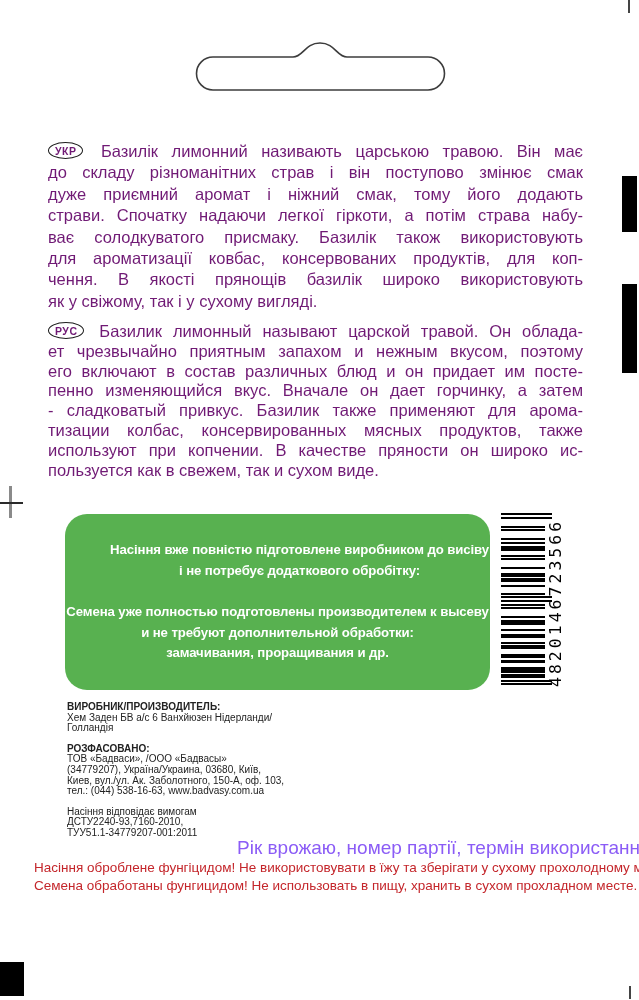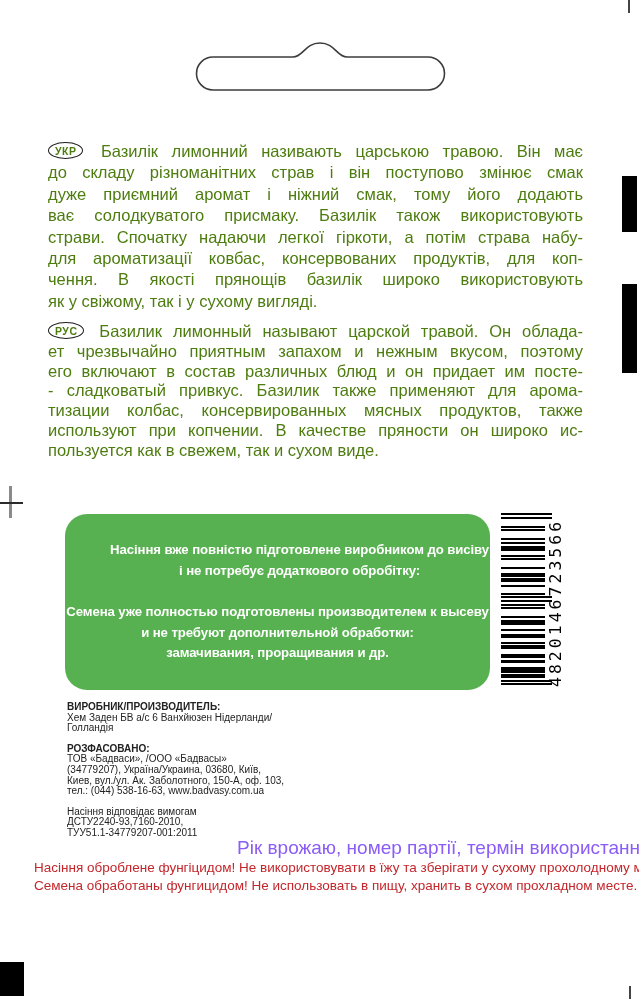--- a/index.html
+++ b/index.html
@@ -1,21 +1,21 @@
 <!DOCTYPE html>
 <html><head>
 <meta charset="utf-8">
 <style>
   html,body{margin:0;padding:0;background:#fff;}
   #sheet{position:relative;width:639px;height:1000px;background:#ffffff;overflow:hidden;
          font-family:"Liberation Sans",sans-serif;color:#1b1b1b;}
   .abs{position:absolute;}
 
   
-  .para{position:absolute;left:48px;width:535px;font-size:16.5px;color:#4d7c0f;}
+  .para{position:absolute;left:48px;width:535px;font-size:16.5px;color:#701a75;}
   .para .jline{text-align:justify;text-align-last:justify;}
   .para .jlast{text-align-last:left;}
   #ukr-para .jline{line-height:21.4px;}
   #rus-para .jline{line-height:19.8px;}
   .lang-badge{display:inline-block;border:1.6px solid #1d1d1d;border-radius:50%;
       font-size:10.5px;font-weight:bold;line-height:14px;padding:1px 6px 0 6px;
       letter-spacing:.5px;vertical-align:2px;margin-right:4px;}
 
   
   #green-box{position:absolute;left:65px;top:514px;width:425px;height:176px;
@@ -55,31 +55,32 @@
 
   <svg class="abs" style="left:0;top:0;" width="639" height="120" viewBox="0 0 639 120">
     <path d="M 213,57 L 293,57 C 303,57 305,43 320,43 C 335,43 337,57 347,57 L 428,57
              A 16.5,16.5 0 0 1 428,90 L 213,90 A 16.5,16.5 0 0 1 213,57 Z" fill="#ffffff" stroke="#3c3c3c" stroke-width="1.6"></path>
   </svg>
 
   <div id="ukr-para" class="para" style="top:141px;">
       <div class="jline"><span class="lang-badge">УКР</span> Базилік лимонний називають царською травою. Він має</div>
       <div class="jline">до складу різноманітних страв і він поступово змінює смак</div>
       <div class="jline">дуже приємний аромат і ніжний смак, тому його додають</div>
+      <div class="jline">страви. Спочатку надаючи легкої гіркоти, а потім страва набу-</div>
       <div class="jline">ває солодкуватого присмаку. Базилік також використовують</div>
-      <div class="jline">страви. Спочатку надаючи легкої гіркоти, а потім страва набу-</div>
       <div class="jline">для ароматизації ковбас, консервованих продуктів, для коп-</div>
       <div class="jline">чення. В якості прянощів базилік широко використовують</div>
       <div class="jline jlast">як у свіжому, так і у сухому вигляді.</div>
     </div>
 
   <div id="rus-para" class="para" style="top:322px;">
       <div class="jline"><span class="lang-badge">РУС</span> Базилик лимонный называют царской травой. Он облада-</div>
       <div class="jline">ет чрезвычайно приятным запахом и нежным вкусом, поэтому</div>
       <div class="jline">его включают в состав различных блюд и он придает им посте-</div>
+      <div class="jline">пенно изменяющийся вкус. Вначале он дает горчинку, а затем</div>
       <div class="jline">- сладковатый привкус. Базилик также применяют для арома-</div>
       <div class="jline">тизации колбас, консервированных мясных продуктов, также</div>
       <div class="jline">используют при копчении. В качестве пряности он широко ис-</div>
       <div class="jline jlast">пользуется как в свежем, так и сухом виде.</div>
     </div>
 
   <div id="green-box" style="background: rgb(88, 177, 80);">
     <div class="grp1" id="green-ua">
         <div>Насіння вже повністю підготовлене виробником до висіву</div>
         <div>і не потребує додаткового обробітку:</div>

